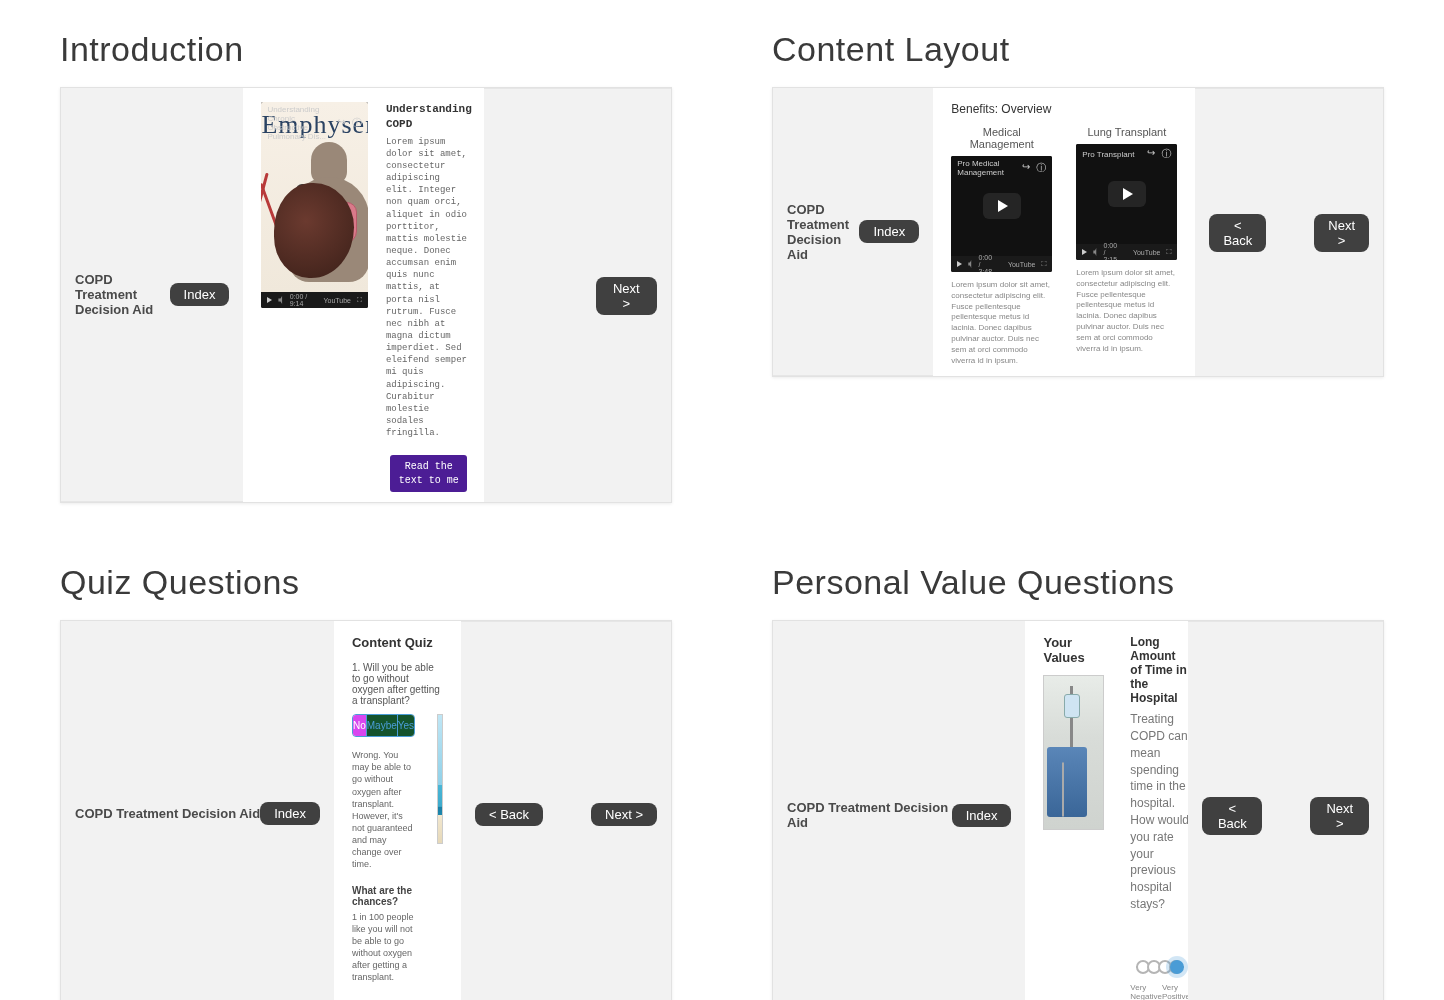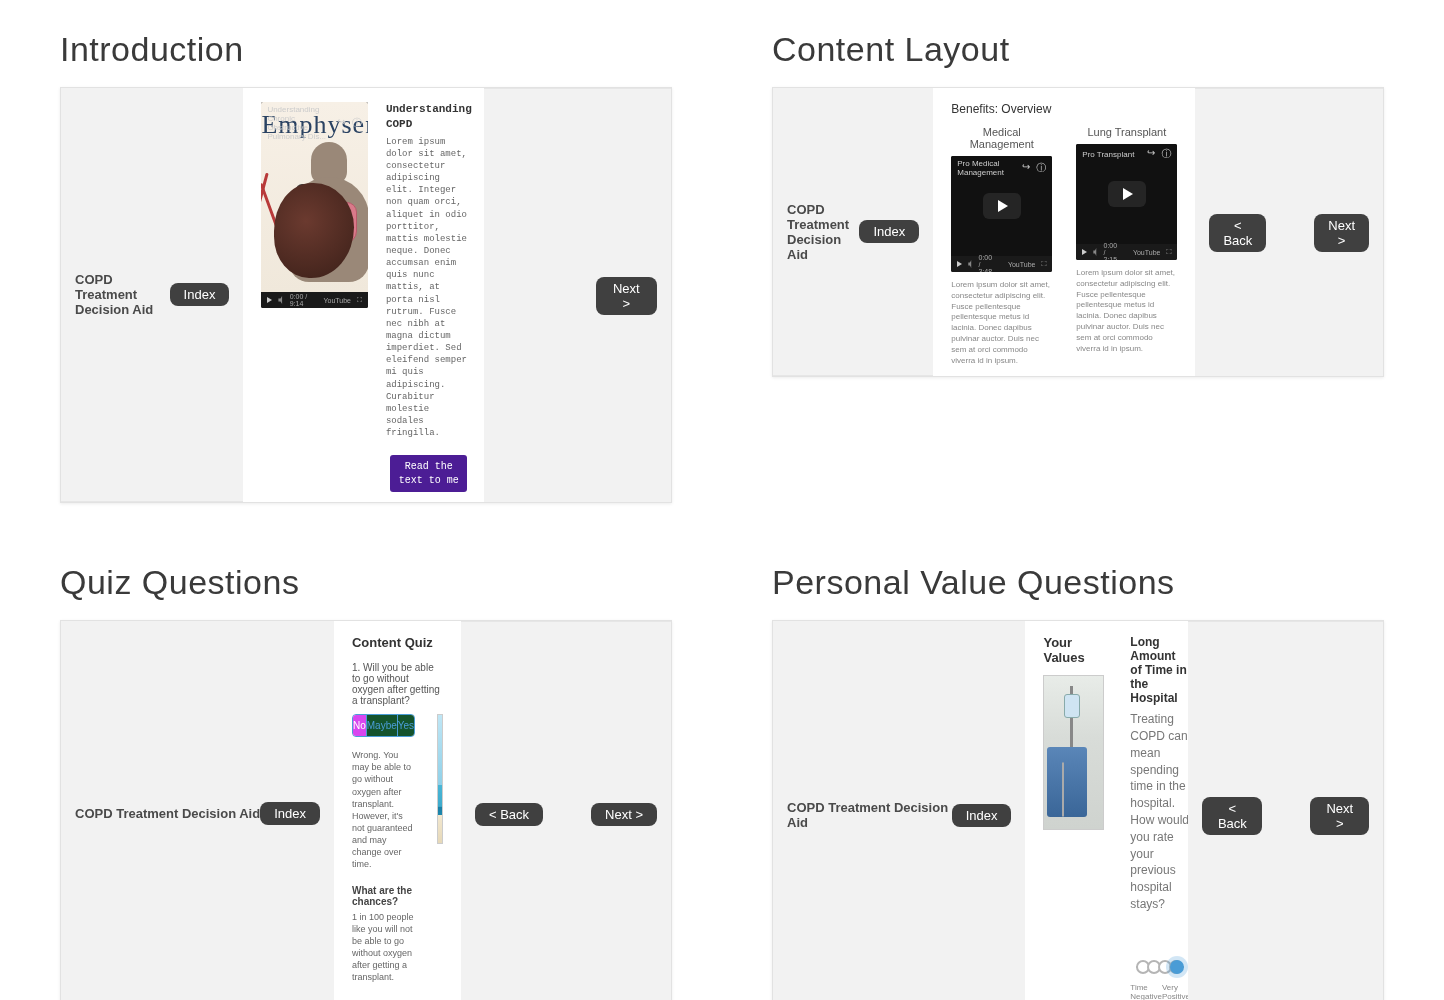--- a/index.html
+++ b/index.html
@@ -436,21 +436,21 @@
             <p>Treating COPD can mean spending time in the hospital. How would you rate your previous hospital stays?</p>
             <div class="slider">
               <div class="slider-line"></div>
               <div class="slider-dot d1"></div>
               <div class="slider-dot d2"></div>
               <div class="slider-dot d3"></div>
               <div class="slider-dot d4"></div>
               <div class="slider-dot sel"></div>
             </div>
             <div class="slider-labels">
-              <span>Time Negative</span>
+              <span>Very Negative</span>
               <span>Very Positive</span>
             </div>
           </div>
         </div>
       </div>
       <div class="panel-footer">
         <button class="btn">&lt; Back</button>
         <div class="progress">
             <div class="progress-fill" style="left:55%;width:18%"></div>
           </div>

